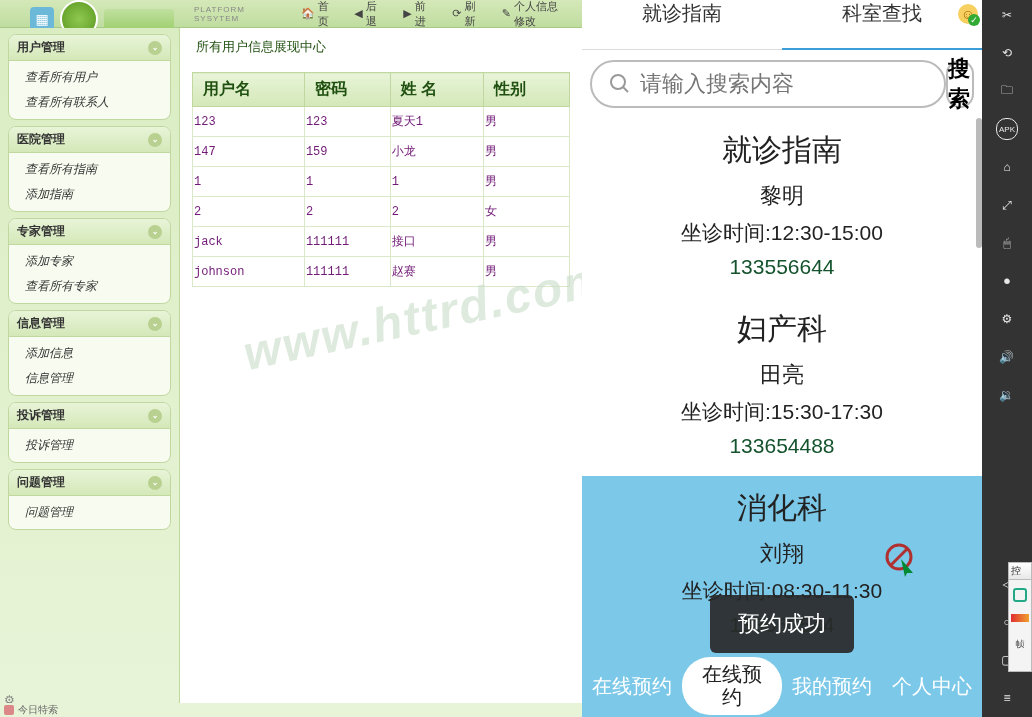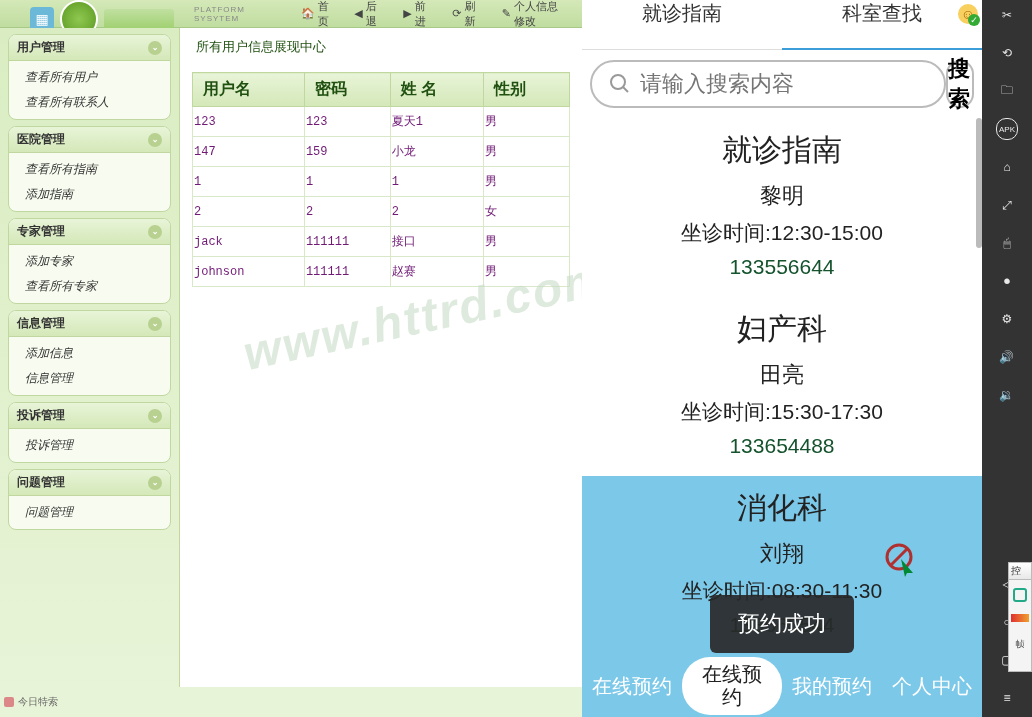--- a/index.html
+++ b/index.html
@@ -15,21 +15,21 @@
 .platform-text { font-size: 8px; color: #888; letter-spacing: 1px; margin-left: 2px; }
 
 .main-split { display: flex; height: calc(100% - 28px); }
 .sidebar { width: 180px; background: linear-gradient(to bottom, #daedc2, #e8f4d8); padding: 4px 0; border-right: 1px solid #c0d8a0; position: relative; }
 .sidebar-block { margin: 2px 8px 6px 8px; background: #f8fcf0; border: 1px solid #c0d8a0; border-radius: 8px; overflow: hidden; }
 .sidebar-header { background: linear-gradient(to bottom, #e8f4d8, #d4e8b8); padding: 4px 8px; display: flex; align-items: center; justify-content: space-between; font-weight: bold; color: #333; font-size: 12px; border-bottom: 1px solid #c0d8a0; }
 .collapse-btn { width: 14px; height: 14px; border-radius: 50%; background: #b8d090; display: flex; align-items: center; justify-content: center; font-size: 8px; color: #fff; cursor: pointer; }
 .sidebar-items { padding: 4px 0; font-style: italic; }
 .sidebar-item { padding: 4px 16px; color: #333; cursor: pointer; font-size: 12px; }
 .gear-corner { position: absolute; bottom: 8px; left: 4px; width: 16px; height: 16px; color: #888; }
-.footer-bar { position: absolute; bottom: 0; left: 0; right: 0; height: 30px; background: #e8f4d8; font-size: 10px; color: #666; padding-left: 4px; display: flex; align-items: center; gap: 4px; }
+.footer-bar { position: absolute; bottom: 0; left: 0; right: 0; height: 14px; background: #e8f4d8; font-size: 10px; color: #666; padding-left: 4px; display: flex; align-items: center; gap: 4px; }
 .footer-icon { width: 10px; height: 10px; background: #d88; border-radius: 2px; }
 
 .content-area { flex: 1; background: #fff; position: relative; padding: 10px 12px; }
 .content-title { color: #205010; font-size: 13px; margin-bottom: 16px; padding-left: 4px; }
 .user-table { width: 100%; border-collapse: collapse; }
 .user-table th { background: linear-gradient(to bottom, #e8f4d8, #d4e8b8); color: #205010; font-weight: bold; padding: 6px 10px; border: 1px solid #c0d8a0; text-align: left; font-size: 16px; }
 .user-table td { padding: 6px 1px; border: 1px solid #d8e8c8; color: #701a75; font-size: 12px; font-family: Liberation Mono, monospace; }
 .watermark { position: absolute; top: 260px; left: 60px; font-size: 48px; font-weight: bold; font-style: italic; color: rgba(200,220,200,0.6); transform: rotate(-12deg); letter-spacing: 2px; pointer-events: none; white-space: nowrap; }
 
 

